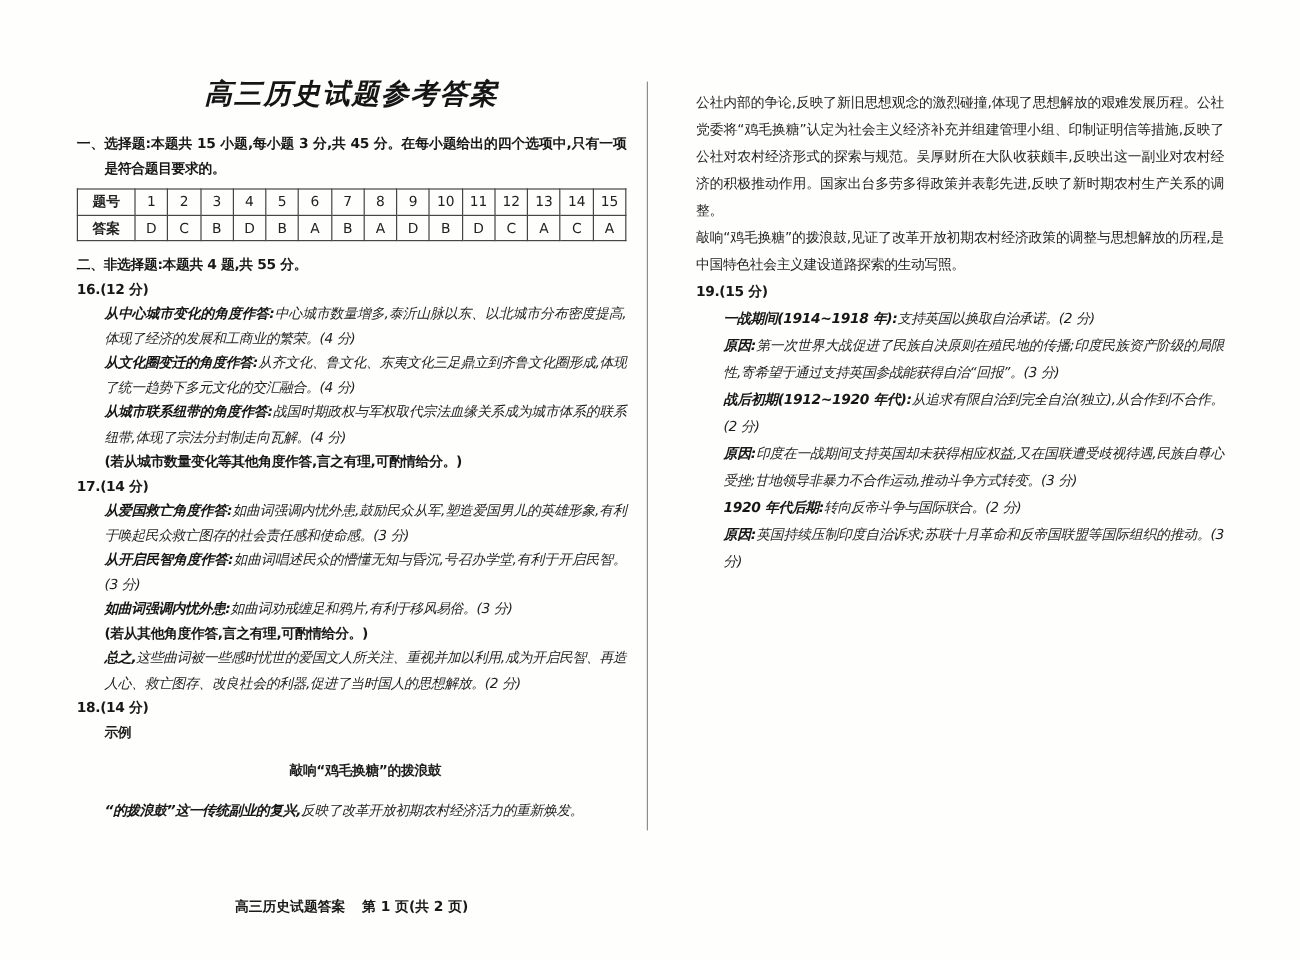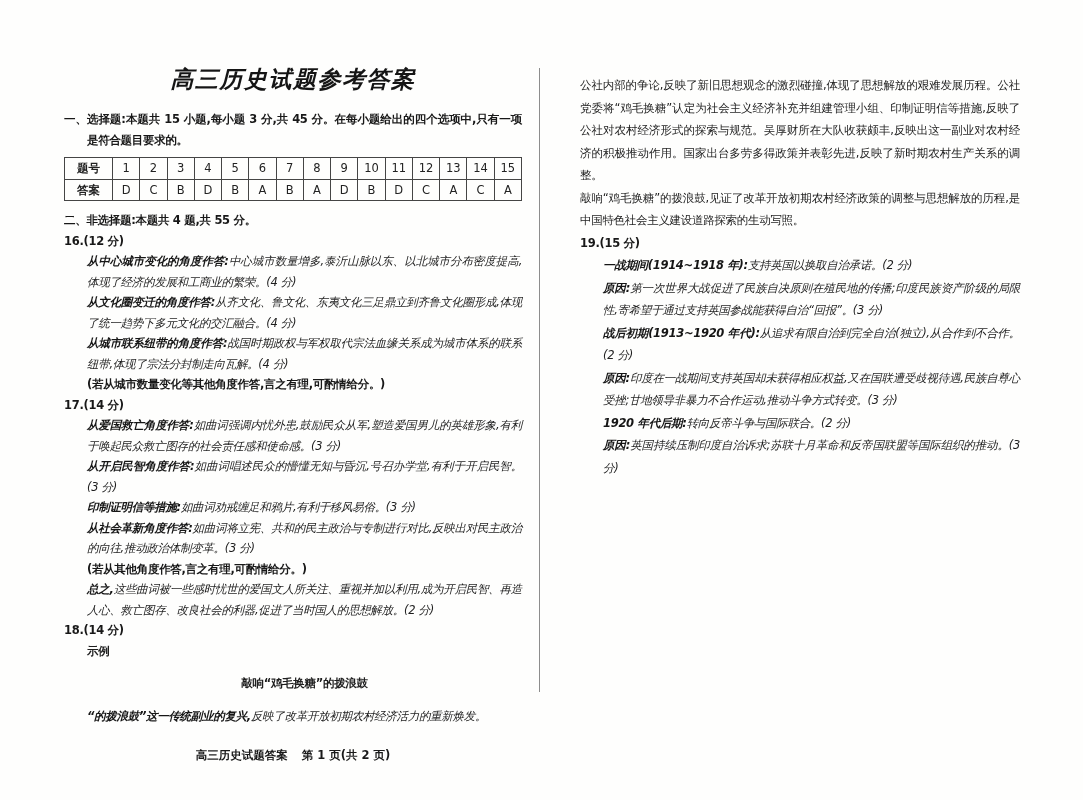--- a/index.html
+++ b/index.html
@@ -110,22 +110,21 @@
         <p class="item"><b>从城市联系纽带的角度作答:</b><span>战国时期政权与军权取代宗法血缘关系成为城市体系的联系纽带,体现了宗法分封制走向瓦解。(4 分)</span></p>
         <p class="note">(若从城市数量变化等其他角度作答,言之有理,可酌情给分。)</p>
       </div>
     </div>
 
     <div class="q">
       <p class="qnum">17.(14 分)</p>
       <div class="qbody">
         <p class="item"><b>从爱国救亡角度作答:</b><span>如曲词强调内忧外患,鼓励民众从军,塑造爱国男儿的英雄形象,有利于唤起民众救亡图存的社会责任感和使命感。(3 分)</span></p>
         <p class="item"><b>从开启民智角度作答:</b><span>如曲词唱述民众的懵懂无知与昏沉,号召办学堂,有利于开启民智。(3 分)</span></p>
-        <p class="item"><b>印制证明信等措施:</b><span>如曲词劝戒缠足和鸦片,有利于移风易俗。(3 分)</span></p>
-        <p class="item"><b>从社会革新角度作答:</b><span>如曲词将立宪、共和的民主政治与专制进行对比,反映出对民主政治的向往,推动政治体制变革。(3 分)</span></p>
+        <p class="item"><b>如曲词强调内忧外患:</b><span>如曲词劝戒缠足和鸦片,有利于移风易俗。(3 分)</span></p>
         <p class="note">(若从其他角度作答,言之有理,可酌情给分。)</p>
         <p class="item"><b>总之,</b><span>这些曲词被一些感时忧世的爱国文人所关注、重视并加以利用,成为开启民智、再造人心、救亡图存、改良社会的利器,促进了当时国人的思想解放。(2 分)</span></p>
       </div>
     </div>
 
     <div class="q">
       <p class="qnum">18.(14 分)</p>
       <div class="qbody">
         <p class="sub-label">示例</p>
         <p class="center-heading">敲响“鸡毛换糖”的拨浪鼓</p>
@@ -138,21 +137,21 @@
 
   <section class="page page-2">
     <p class="para">公社内部的争论,反映了新旧思想观念的激烈碰撞,体现了思想解放的艰难发展历程。公社党委将“鸡毛换糖”认定为社会主义经济补充并组建管理小组、印制证明信等措施,反映了公社对农村经济形式的探索与规范。吴厚财所在大队收获颇丰,反映出这一副业对农村经济的积极推动作用。国家出台多劳多得政策并表彰先进,反映了新时期农村生产关系的调整。</p>
     <p class="para">敲响“鸡毛换糖”的拨浪鼓,见证了改革开放初期农村经济政策的调整与思想解放的历程,是中国特色社会主义建设道路探索的生动写照。</p>
 
     <div class="q">
       <p class="qnum">19.(15 分)</p>
       <div class="qbody">
         <p class="item"><b>一战期间(1914~1918 年):</b><span>支持英国以换取自治承诺。(2 分)</span></p>
         <p class="item"><b>原因:</b><span>第一次世界大战促进了民族自决原则在殖民地的传播;印度民族资产阶级的局限性,寄希望于通过支持英国参战能获得自治“回报”。(3 分)</span></p>
-        <p class="item"><b>战后初期(1913~1920 年代):</b><span>从追求有限自治到完全自治(独立),从合作到不合作。(2 分)</span></p>
+        <p class="item"><b>战后初期(1912~1920 年代):</b><span>从追求有限自治到完全自治(独立),从合作到不合作。(2 分)</span></p>
         <p class="item"><b>原因:</b><span>印度在一战期间支持英国却未获得相应权益,又在国联遭受歧视待遇,民族自尊心受挫;甘地领导非暴力不合作运动,推动斗争方式转变。(3 分)</span></p>
         <p class="item"><b>1920 年代后期:</b><span>转向反帝斗争与国际联合。(2 分)</span></p>
         <p class="item"><b>原因:</b><span>英国持续压制印度自治诉求;苏联十月革命和反帝国联盟等国际组织的推动。(3 分)</span></p>
       </div>
     </div>
   </section>
 
   <p class="footer"><span>高三历史试题答案</span><span class="gap"></span><span>第 1 页(共 2 页)</span></p>
 
 </div>

